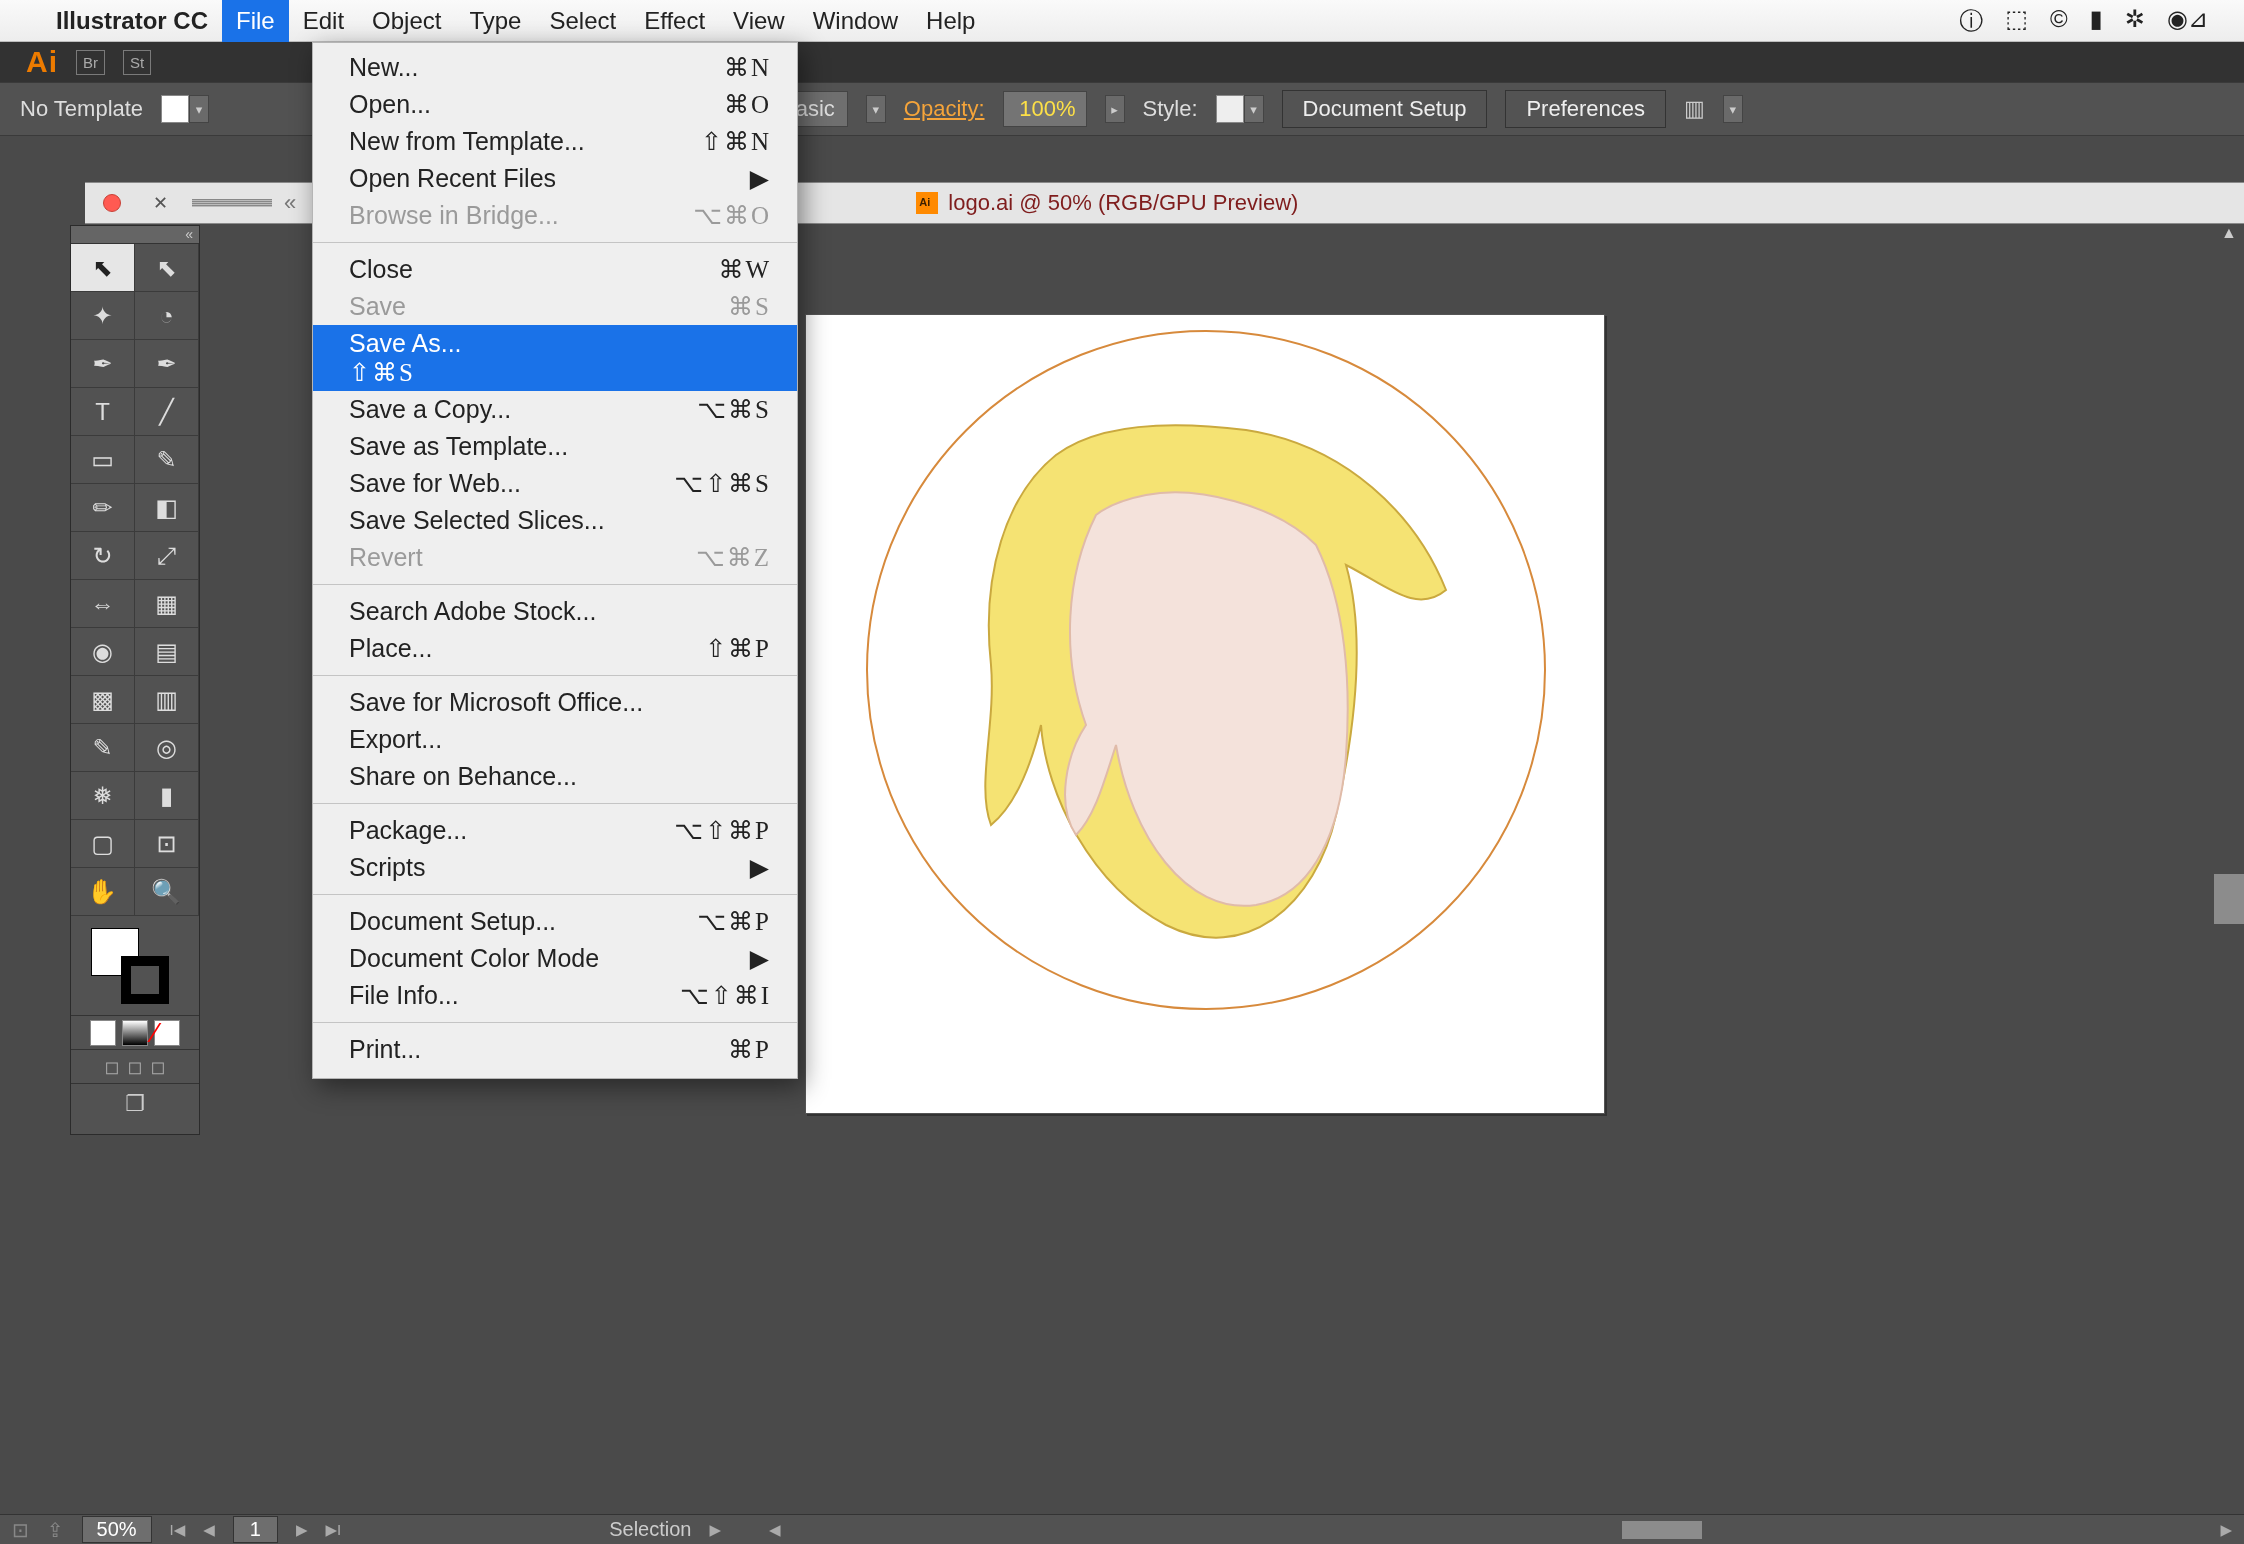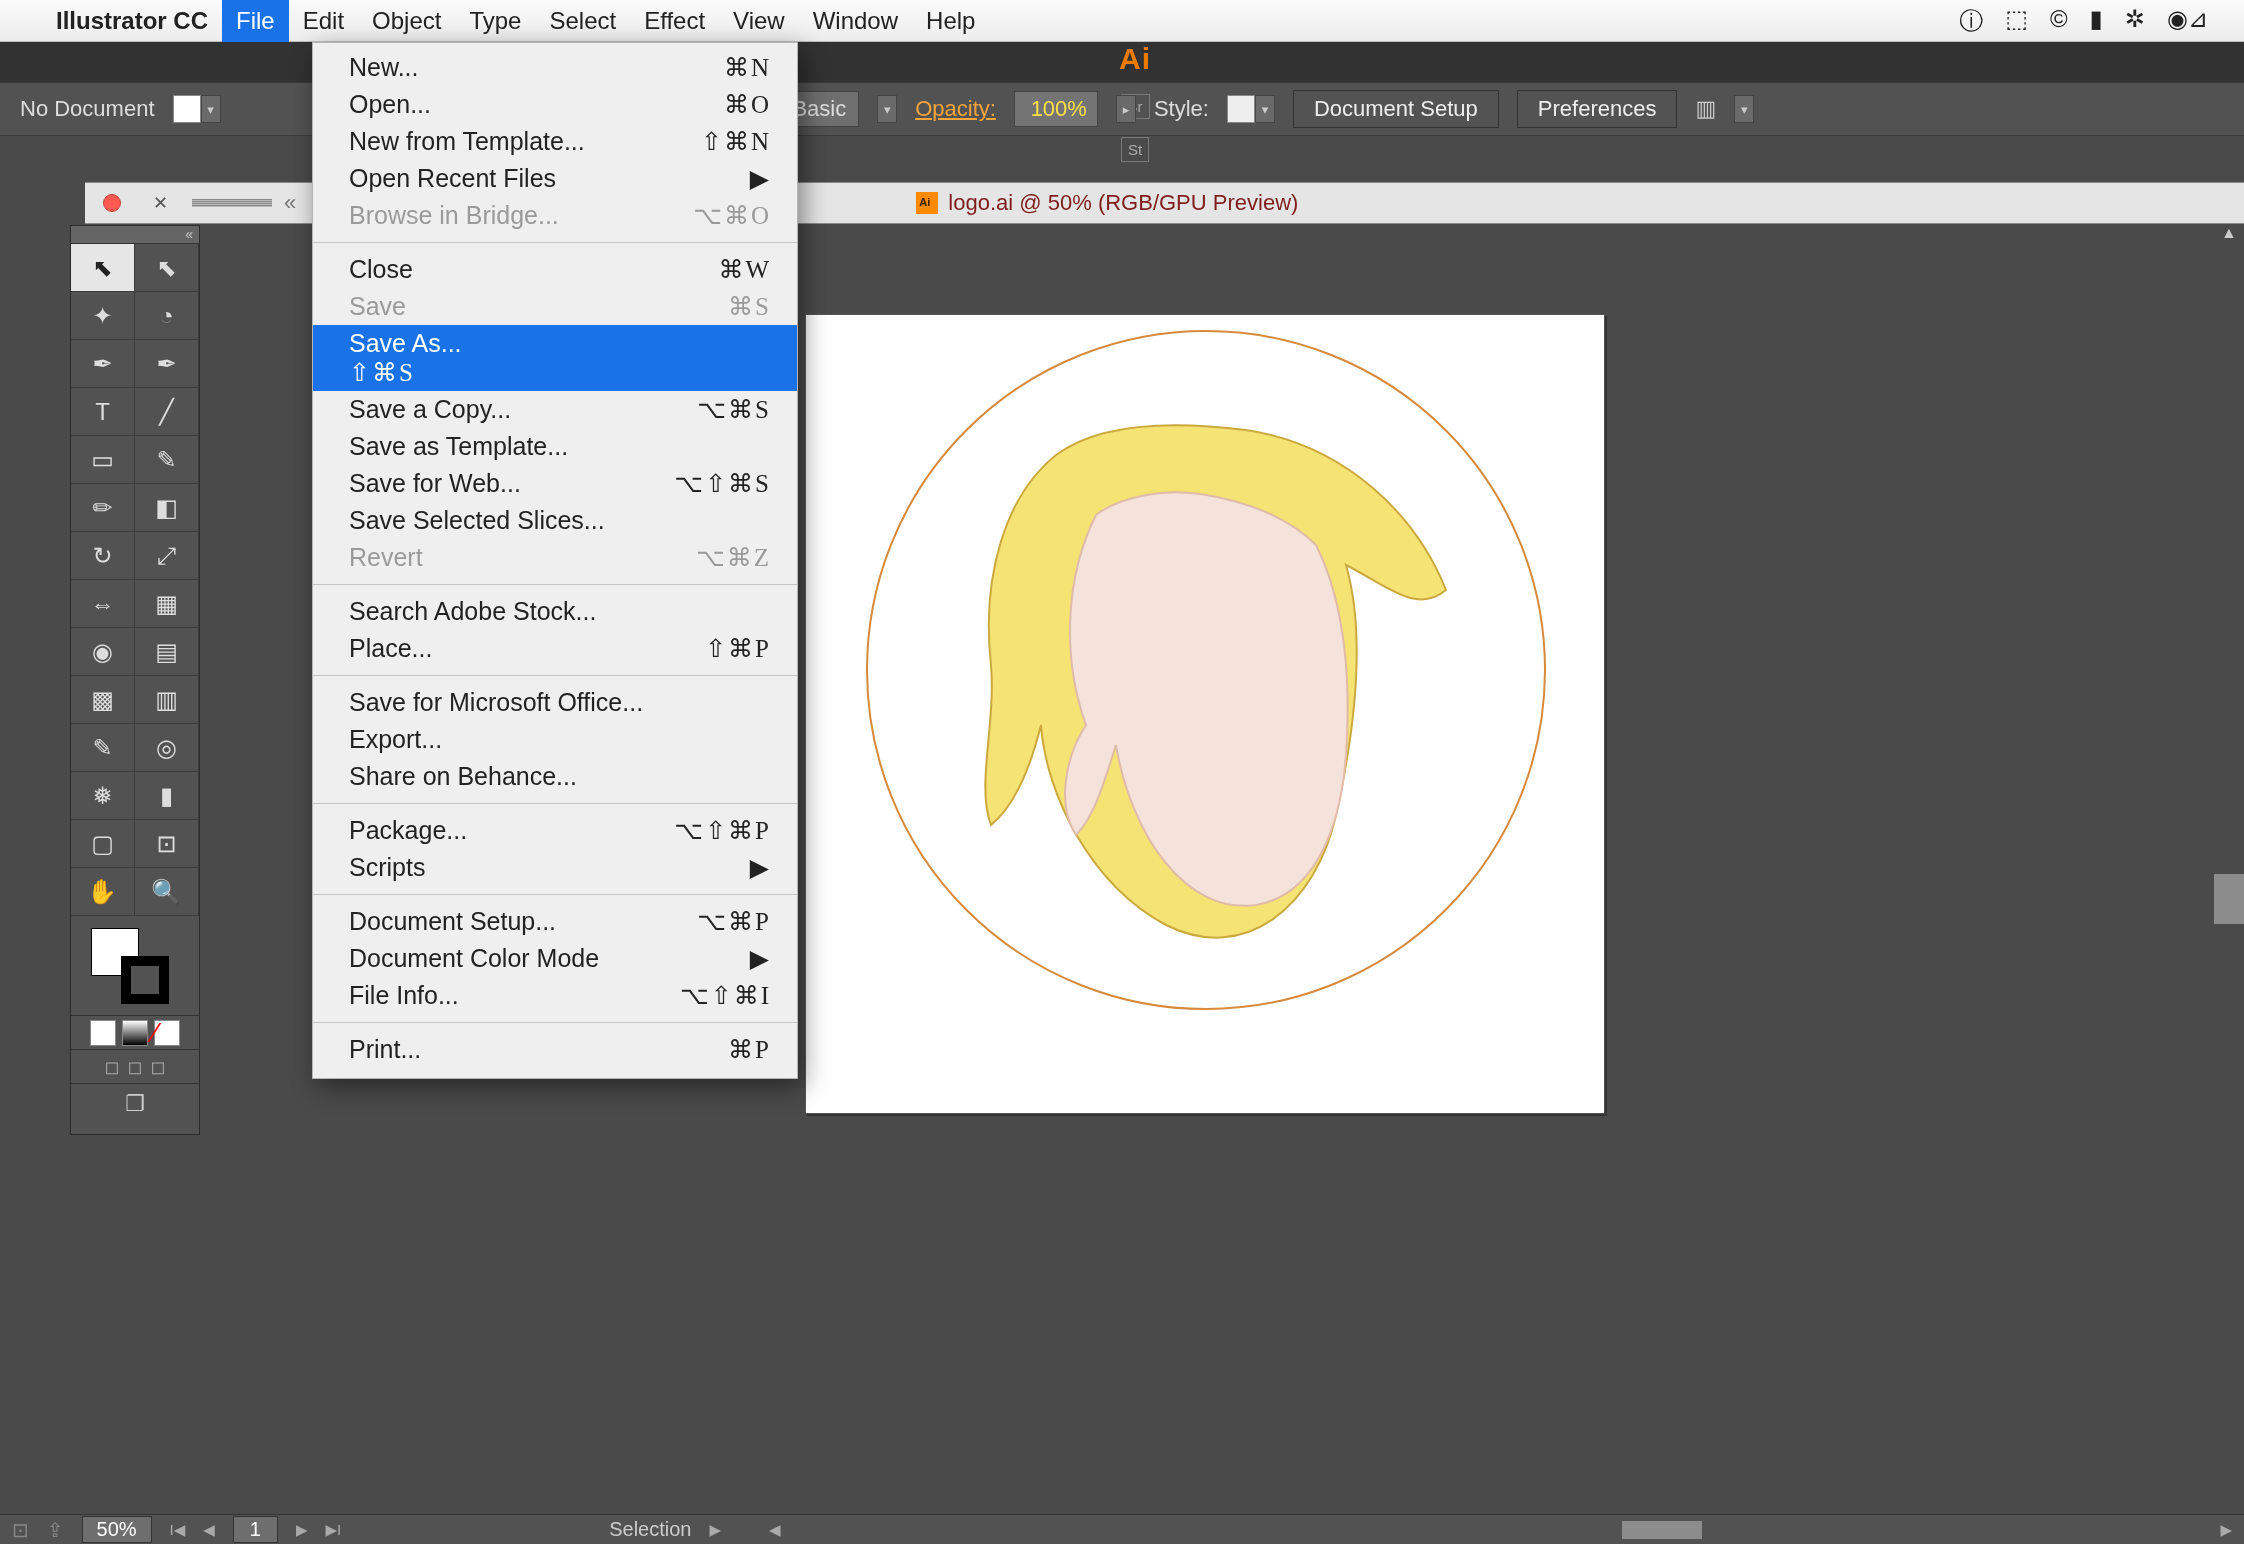--- a/index.html
+++ b/index.html
@@ -45,21 +45,20 @@
     padding-right: 12px;
   }
   
   .app-top {
     background: #323232;
     height: 40px;
     display: flex;
     align-items: center;
     padding-left: 26px;
     gap: 18px;
-    flex-direction: column;
   }
   .ai-logo { color: #ed7b00; font-weight: 700; font-size: 30px; letter-spacing:1px;}
   .app-badge {
     border: 1px solid #7a7a7a;
     color: #aaa;
     font-size: 15px;
     padding: 3px 6px;
   }
   
   .control-bar {
@@ -255,21 +254,21 @@
   </div>
 </div>
 
 <div class="app-top">
   <span class="ai-logo">Ai</span>
   <span class="app-badge">Br</span>
   <span class="app-badge">St</span>
 </div>
 
 <div class="control-bar">
-  <span class="cb-label">No Document</span>
+  <span class="cb-label">No Template</span>
   <span style="display:flex;align-items:center;">
     <span class="cb-swatch"></span>
     <span class="cb-drop">▾</span>
   </span>
   <span class="cb-spacer-obscured"></span>
   <span class="cb-label">iform</span>
   <span class="cb-drop">▾</span>
   <span style="display:flex;align-items:center;gap:8px;background:#6f6f6f;border:1px solid #444;padding:4px 12px;">
     <span class="cb-stroke"></span>
     <span>Basic</span>

